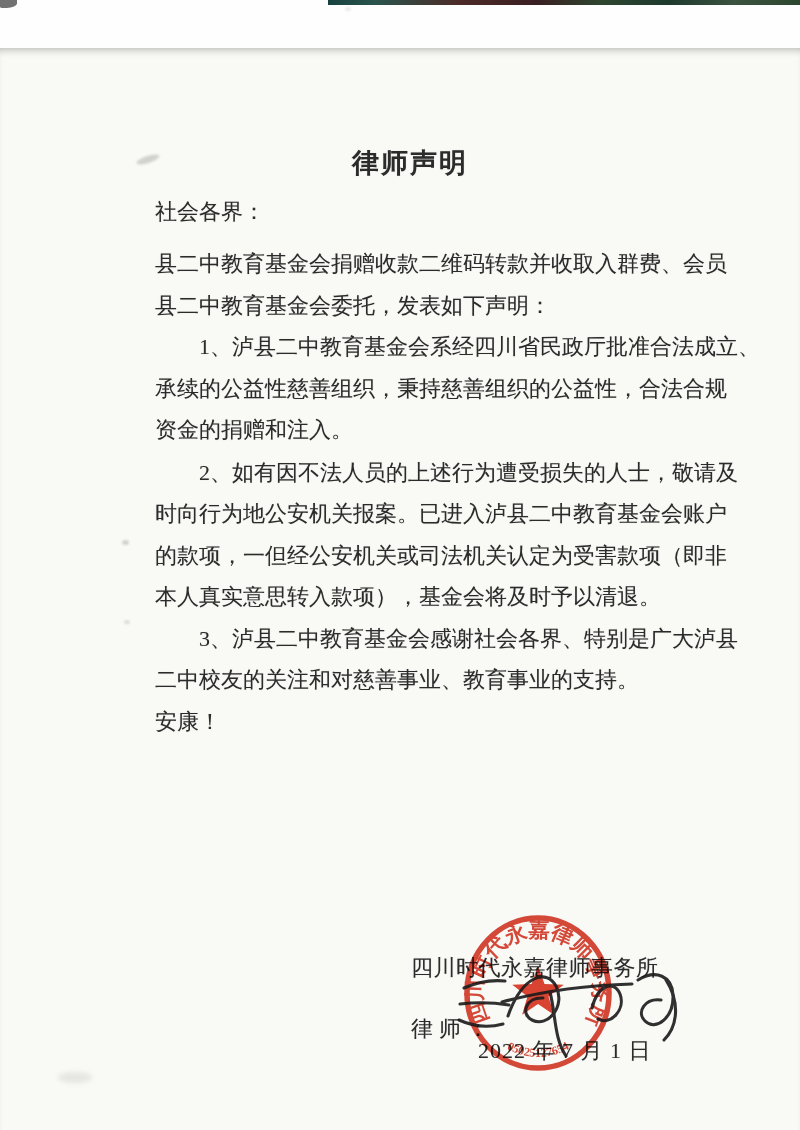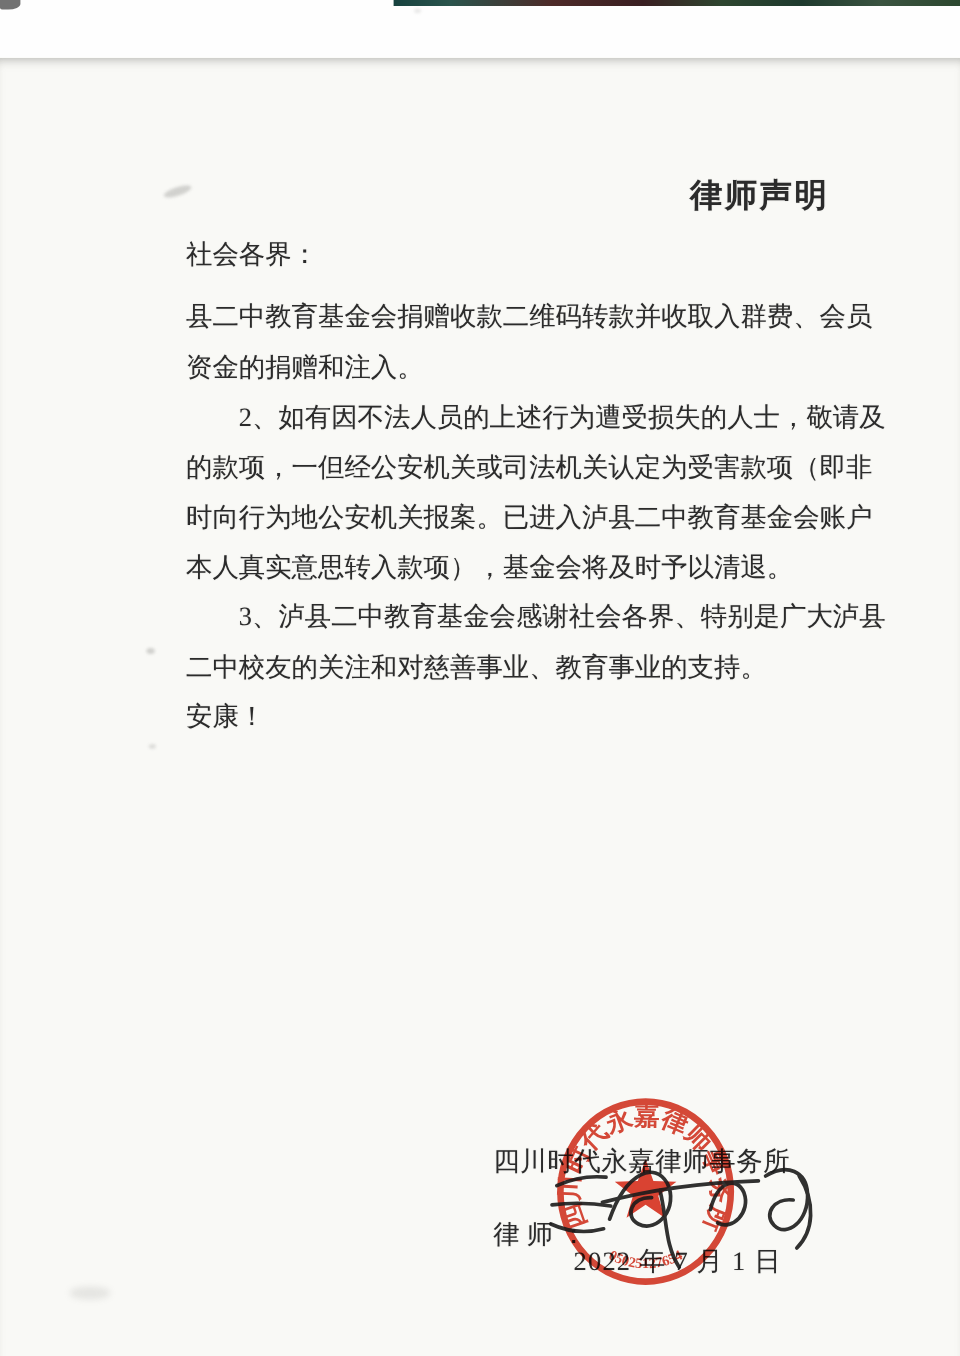--- a/index.html
+++ b/index.html
@@ -28,21 +28,21 @@
   }
   .smudge{position:absolute;background:rgba(125,125,122,.32);filter:blur(1.2px);border-radius:50%;}
   .s1{left:136px;top:156px;width:24px;height:7px;transform:rotate(-18deg);}
   .s2{left:122px;top:540px;width:7px;height:5px;}
   .s3{left:124px;top:620px;width:6px;height:4px;opacity:.7;}
   .s4{left:58px;top:1072px;width:34px;height:11px;opacity:.5;filter:blur(2.5px);}
   .s5{left:345px;top:7px;width:6px;height:4px;opacity:.5;}
 
   .doc-title{
     position:absolute;left:155px;top:145px;width:562px;
-    text-align:right;transform:translateX(-26px);
+    text-align:center;transform:translateX(-26px);
     font-size:27px;font-weight:bold;letter-spacing:2px;
     text-shadow:0 0 1px rgba(60,60,60,.28);
   }
   .salutation{
     position:absolute;left:155px;top:197px;
     font-size:22px;text-shadow:0 0 1px rgba(60,60,60,.25);text-align:right;
   }
   .body-block{
     position:absolute;left:155px;top:243px;width:562px;
     text-shadow:0 0 1px rgba(60,60,60,.25);
@@ -90,24 +90,27 @@
   <div class="smudge s2"></div>
   <div class="smudge s3"></div>
   <div class="smudge s4"></div>
   <div class="smudge s5"></div>
 
   <div class="doc-title">律师声明</div>
   <div class="salutation">社会各界：</div>
 
   <div class="body-block">
       <div class="bl">县二中教育基金会捐赠收款二维码转款并收取入群费、会员</div>
+      <div class="bl flush">县二中教育基金会委托，发表如下声明：</div>
+      <div class="bl indent">1、泸县二中教育基金会系经四川省民政厅批准合法成立、</div>
+      <div class="bl">承续的公益性慈善组织，秉持慈善组织的公益性，合法合规</div>
       <div class="bl flush">资金的捐赠和注入。</div>
       <div class="bl indent gap">2、如有因不法人员的上述行为遭受损失的人士，敬请及</div>
+      <div class="bl">时向行为地公安机关报案。已进入泸县二中教育基金会账户</div>
       <div class="bl">的款项，一但经公安机关或司法机关认定为受害款项（即非</div>
-      <div class="bl">时向行为地公安机关报案。已进入泸县二中教育基金会账户</div>
       <div class="bl flush">本人真实意思转入款项），基金会将及时予以清退。</div>
       <div class="bl indent">3、泸县二中教育基金会感谢社会各界、特别是广大泸县</div>
       <div class="bl flush">二中校友的关注和对慈善事业、教育事业的支持。</div>
       <div class="bl flush">安康！</div>
     </div>
 
   <div class="firm-line">四川时代永嘉律师事务所</div>
   <div class="lawyer-label">律师：</div>
   <div class="date-line">2022 年 7 月 1 日</div>
 

